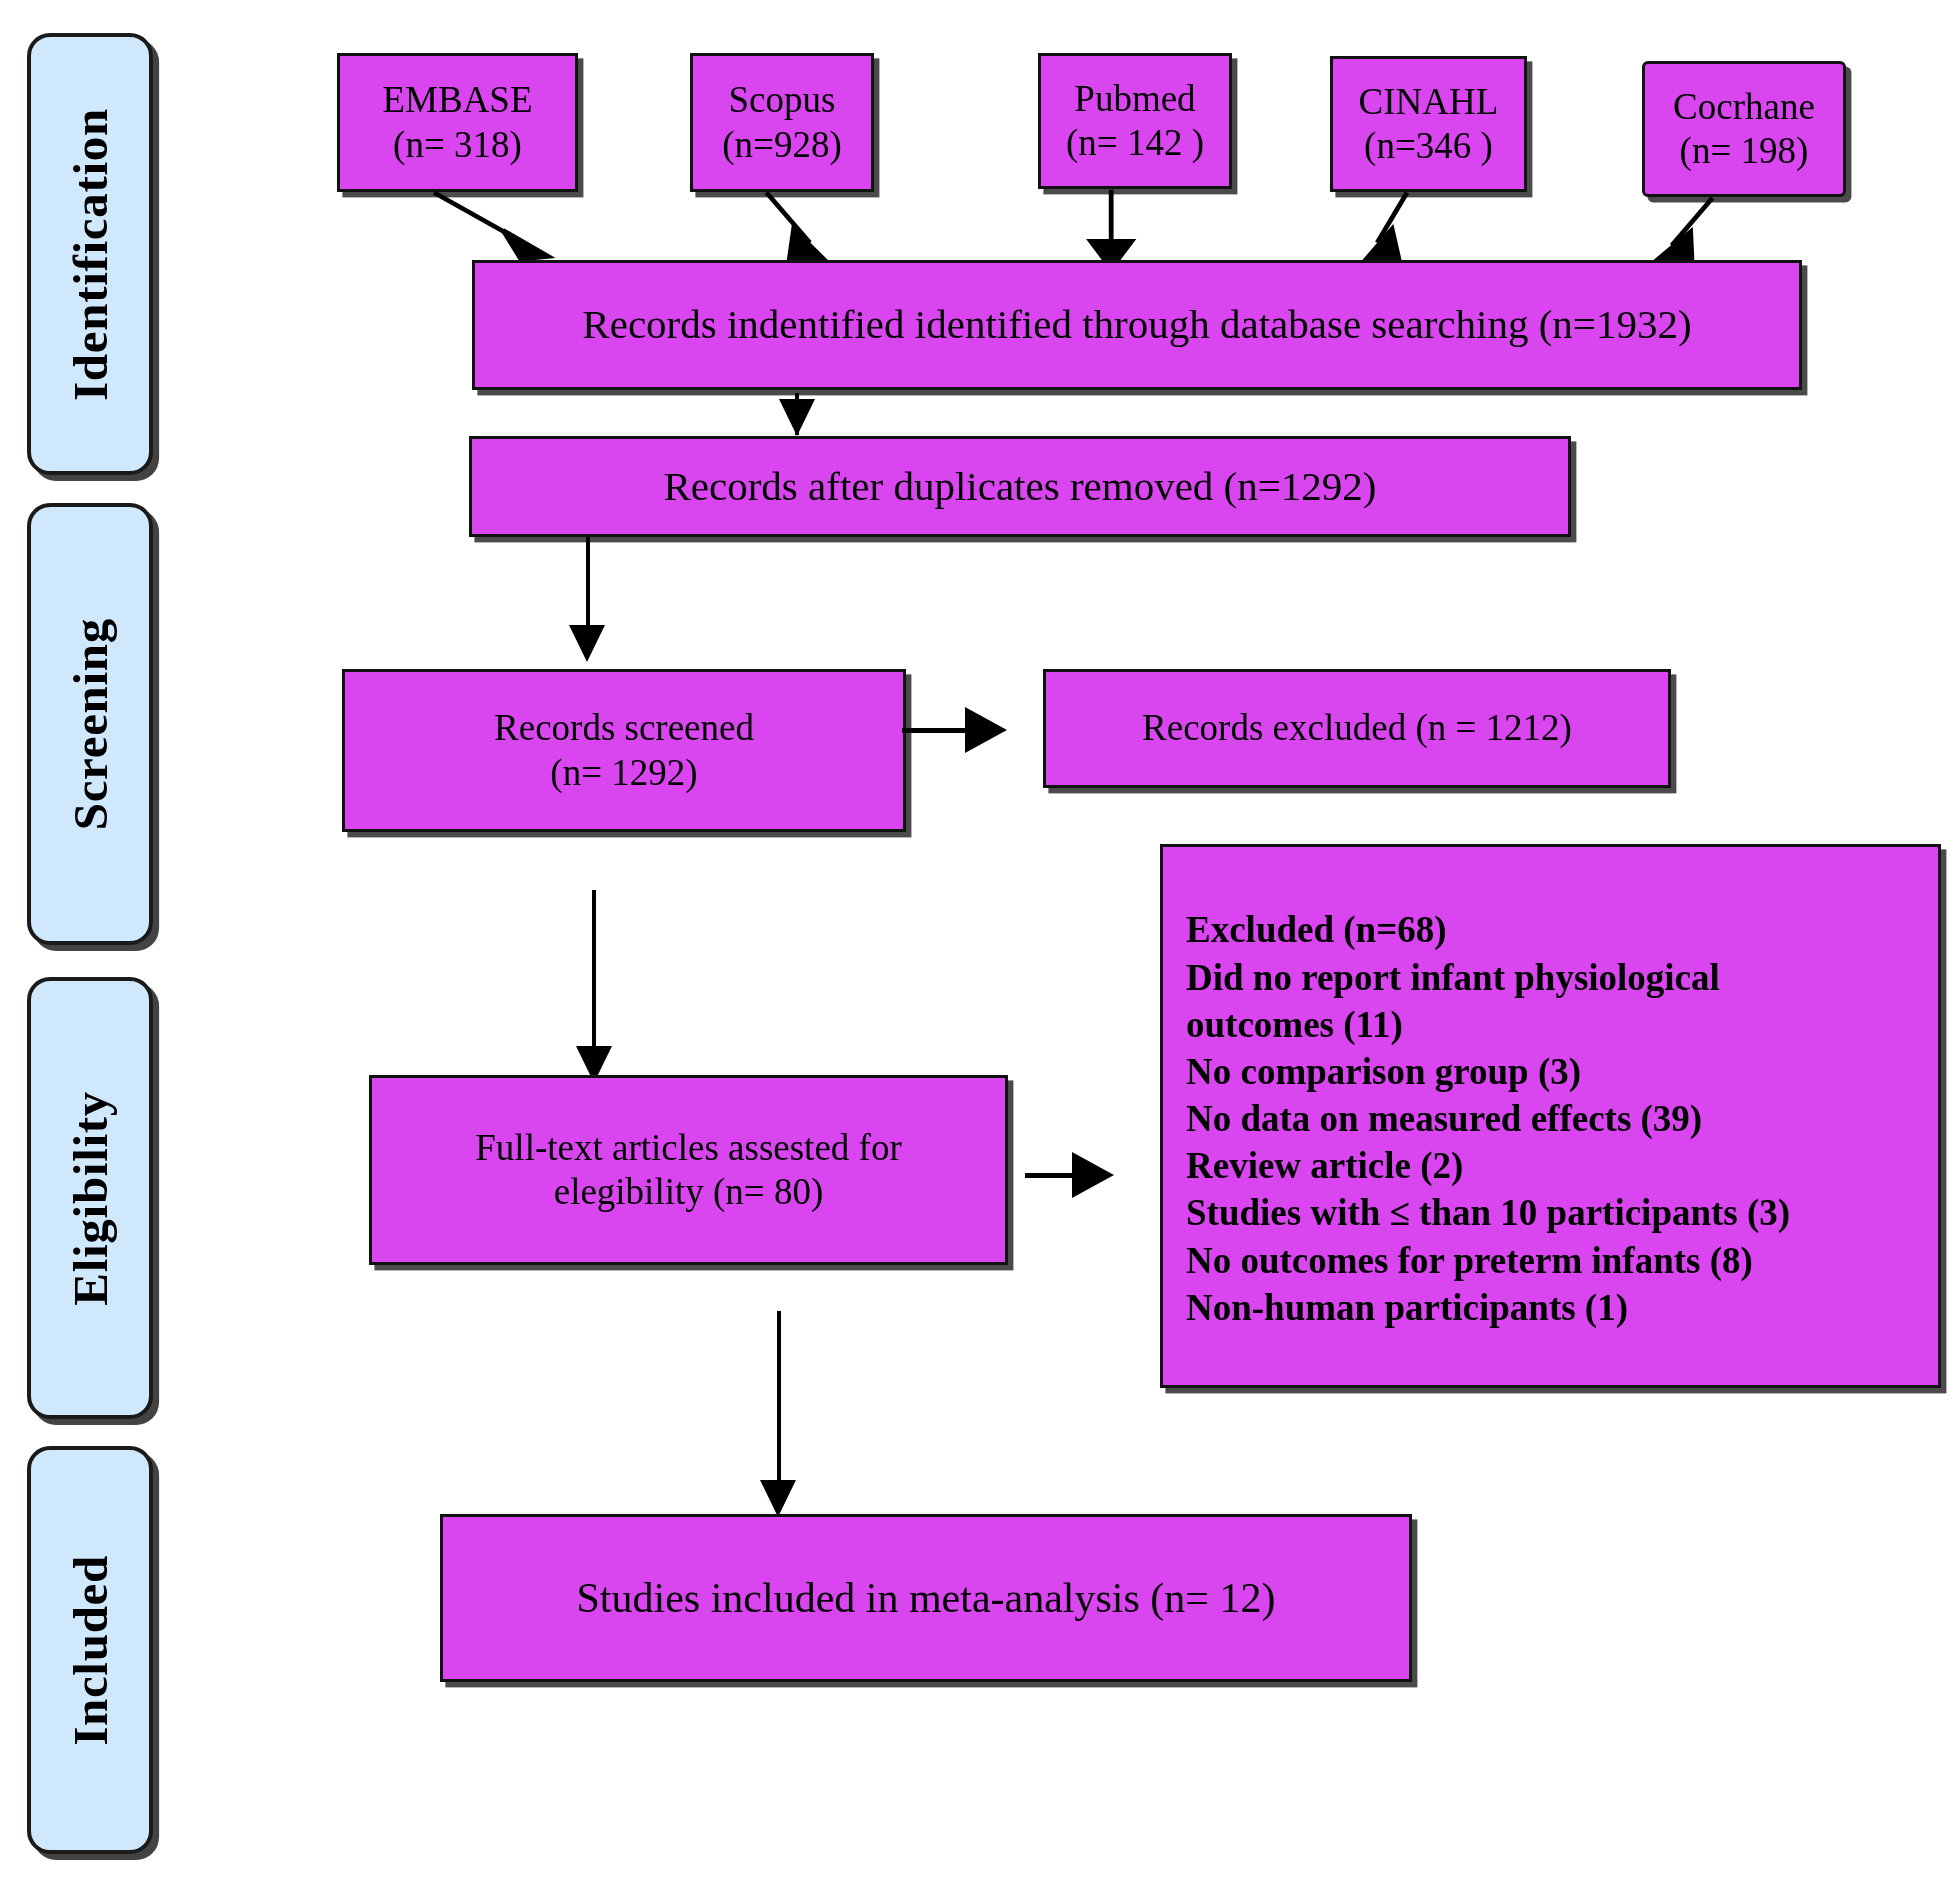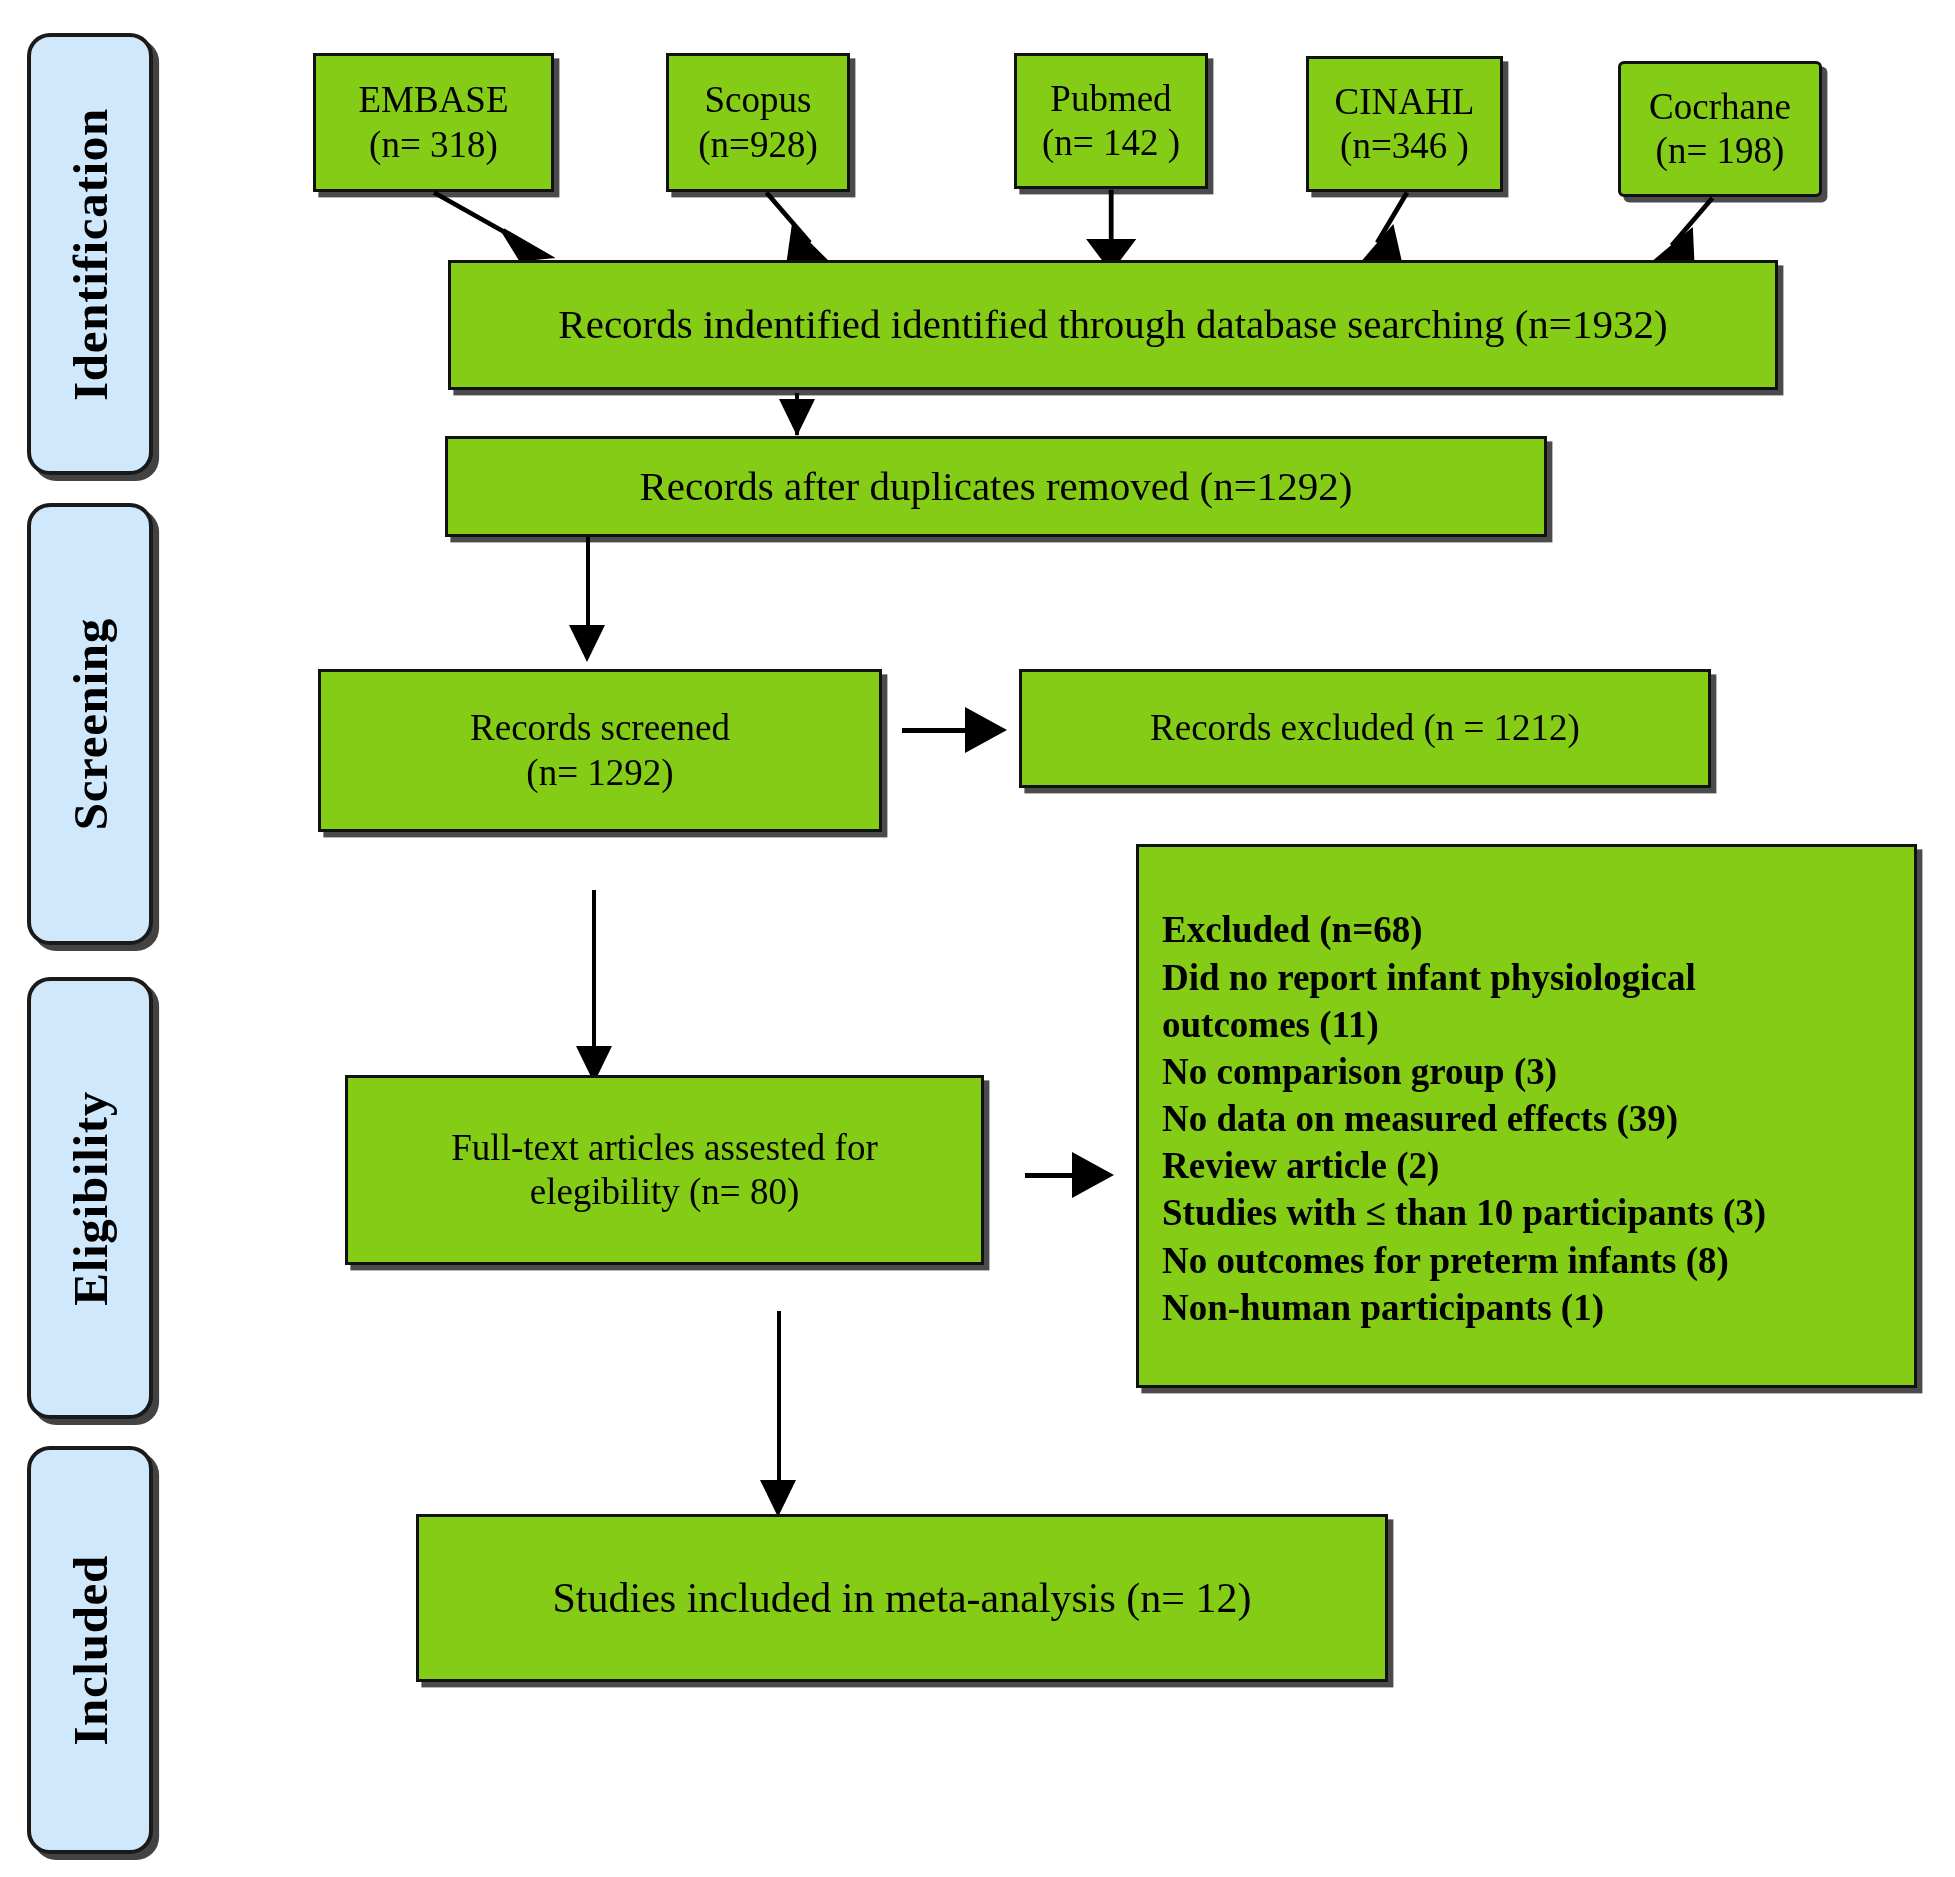--- a/index.html
+++ b/index.html
@@ -23,28 +23,29 @@
     font-size:49px;
     letter-spacing:0.7px;
     color:#000;
     white-space:nowrap;
     line-height:1;
   }
 
   
   .box{
     position:absolute;
-    background:#84cc16;
+    background:#d946ef;
     border:3.4px solid #111111;
     box-sizing:border-box;
     box-shadow:5.4px 5.4px 0 0 rgba(15,15,15,.75);
     display:flex;align-items:center;justify-content:center;
     text-align:center;
     color:#000;
     padding:4.1px 9.5px;
+    margin-left:24px;
   }
   .box .txt{font-size:37px;line-height:1.20;}
   .box.src .txt{font-size:37px;}
   .box.wide .txt{font-size:41px;}
   .box.big .txt{font-size:42px;}
 
   
   .box.reasons{
     align-items:center;justify-content:flex-start;
     text-align:left;padding:23px 17.7px 17.7px 23px;font-weight:bold;
@@ -161,21 +162,21 @@
   <div class="box" style="left:318px;top:669px;width:564px;height:163px;">
     <div class="txt">
       <span>Records screened</span><br>
       <span>(n= 1292)</span>
     </div>
   </div>
 
   <div class="hline" style="left:902px;top:728px;width:75px;"></div>
   <div class="arrowright" style="left:965px;top:707px;"></div>
 
-  <div class="box" style="left:1019px;top:669px;width:692px;height:119px;">
+  <div class="box" style="left:1019px;top:669px;width:628px;height:119px;">
     <div class="txt">Records excluded (n = 1212)</div>
   </div>
 
   <div class="vline" style="left:592px;top:890px;height:187px;"></div>
   <div class="arrowdown" style="left:576px;top:1046px;"></div>
 
   <div class="box" style="left:345px;top:1075px;width:639px;height:190px;">
     <div class="txt">
       <span>Full-text articles assested for</span><br>
       <span>elegibility  (n= 80)</span>

